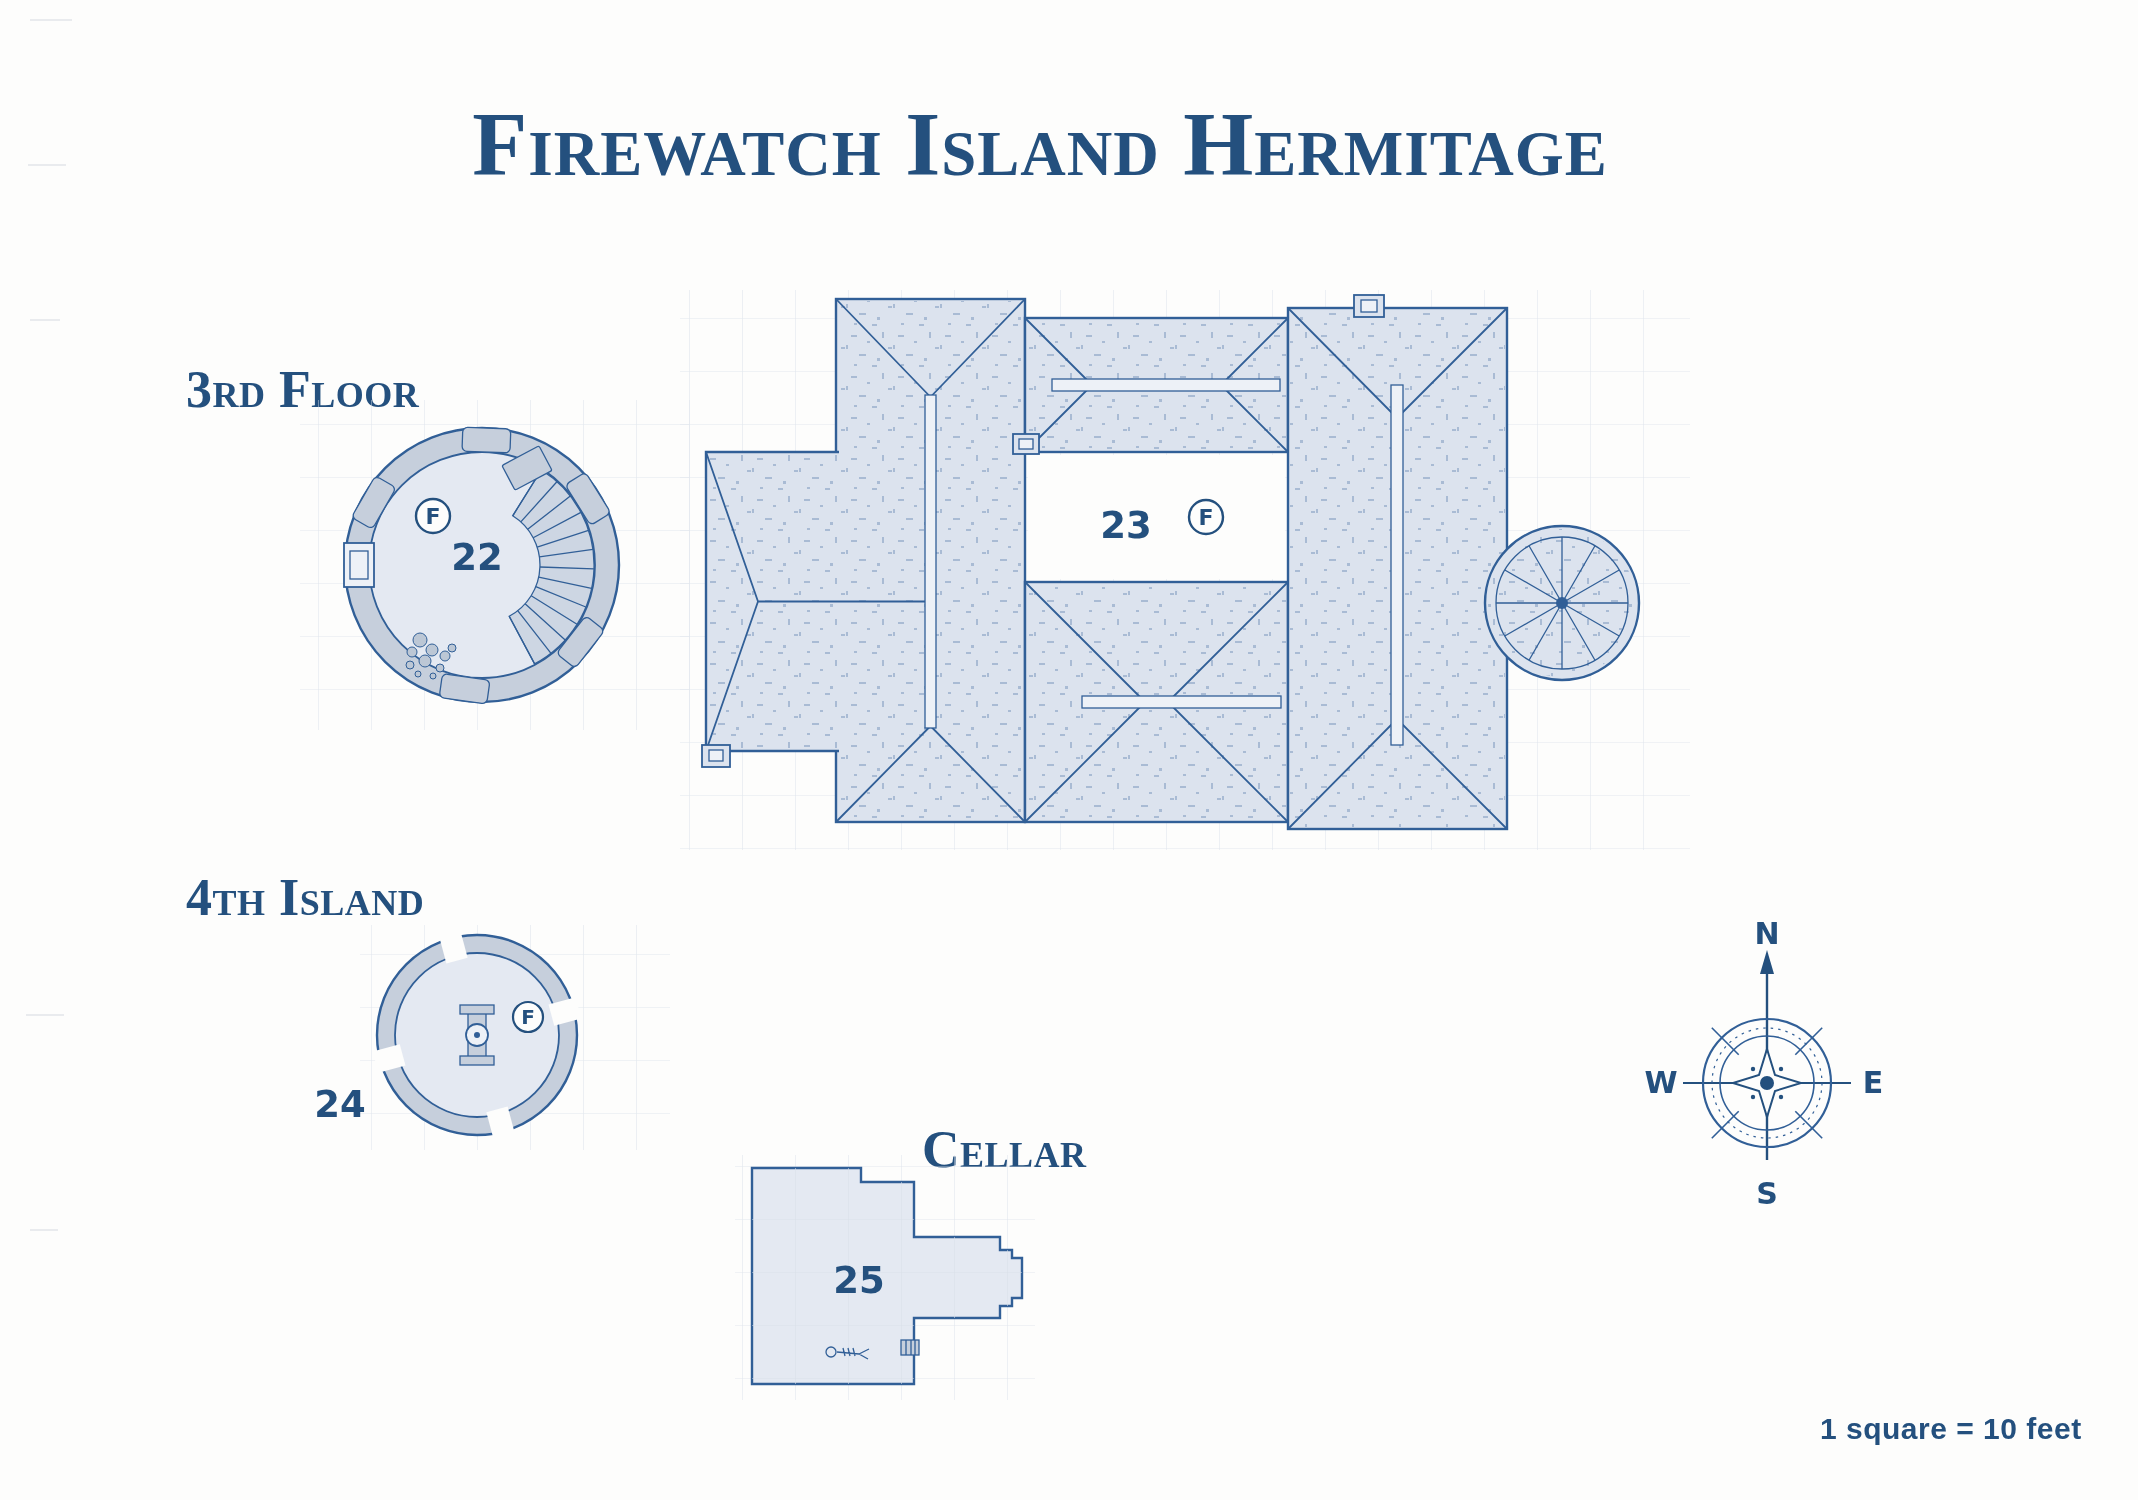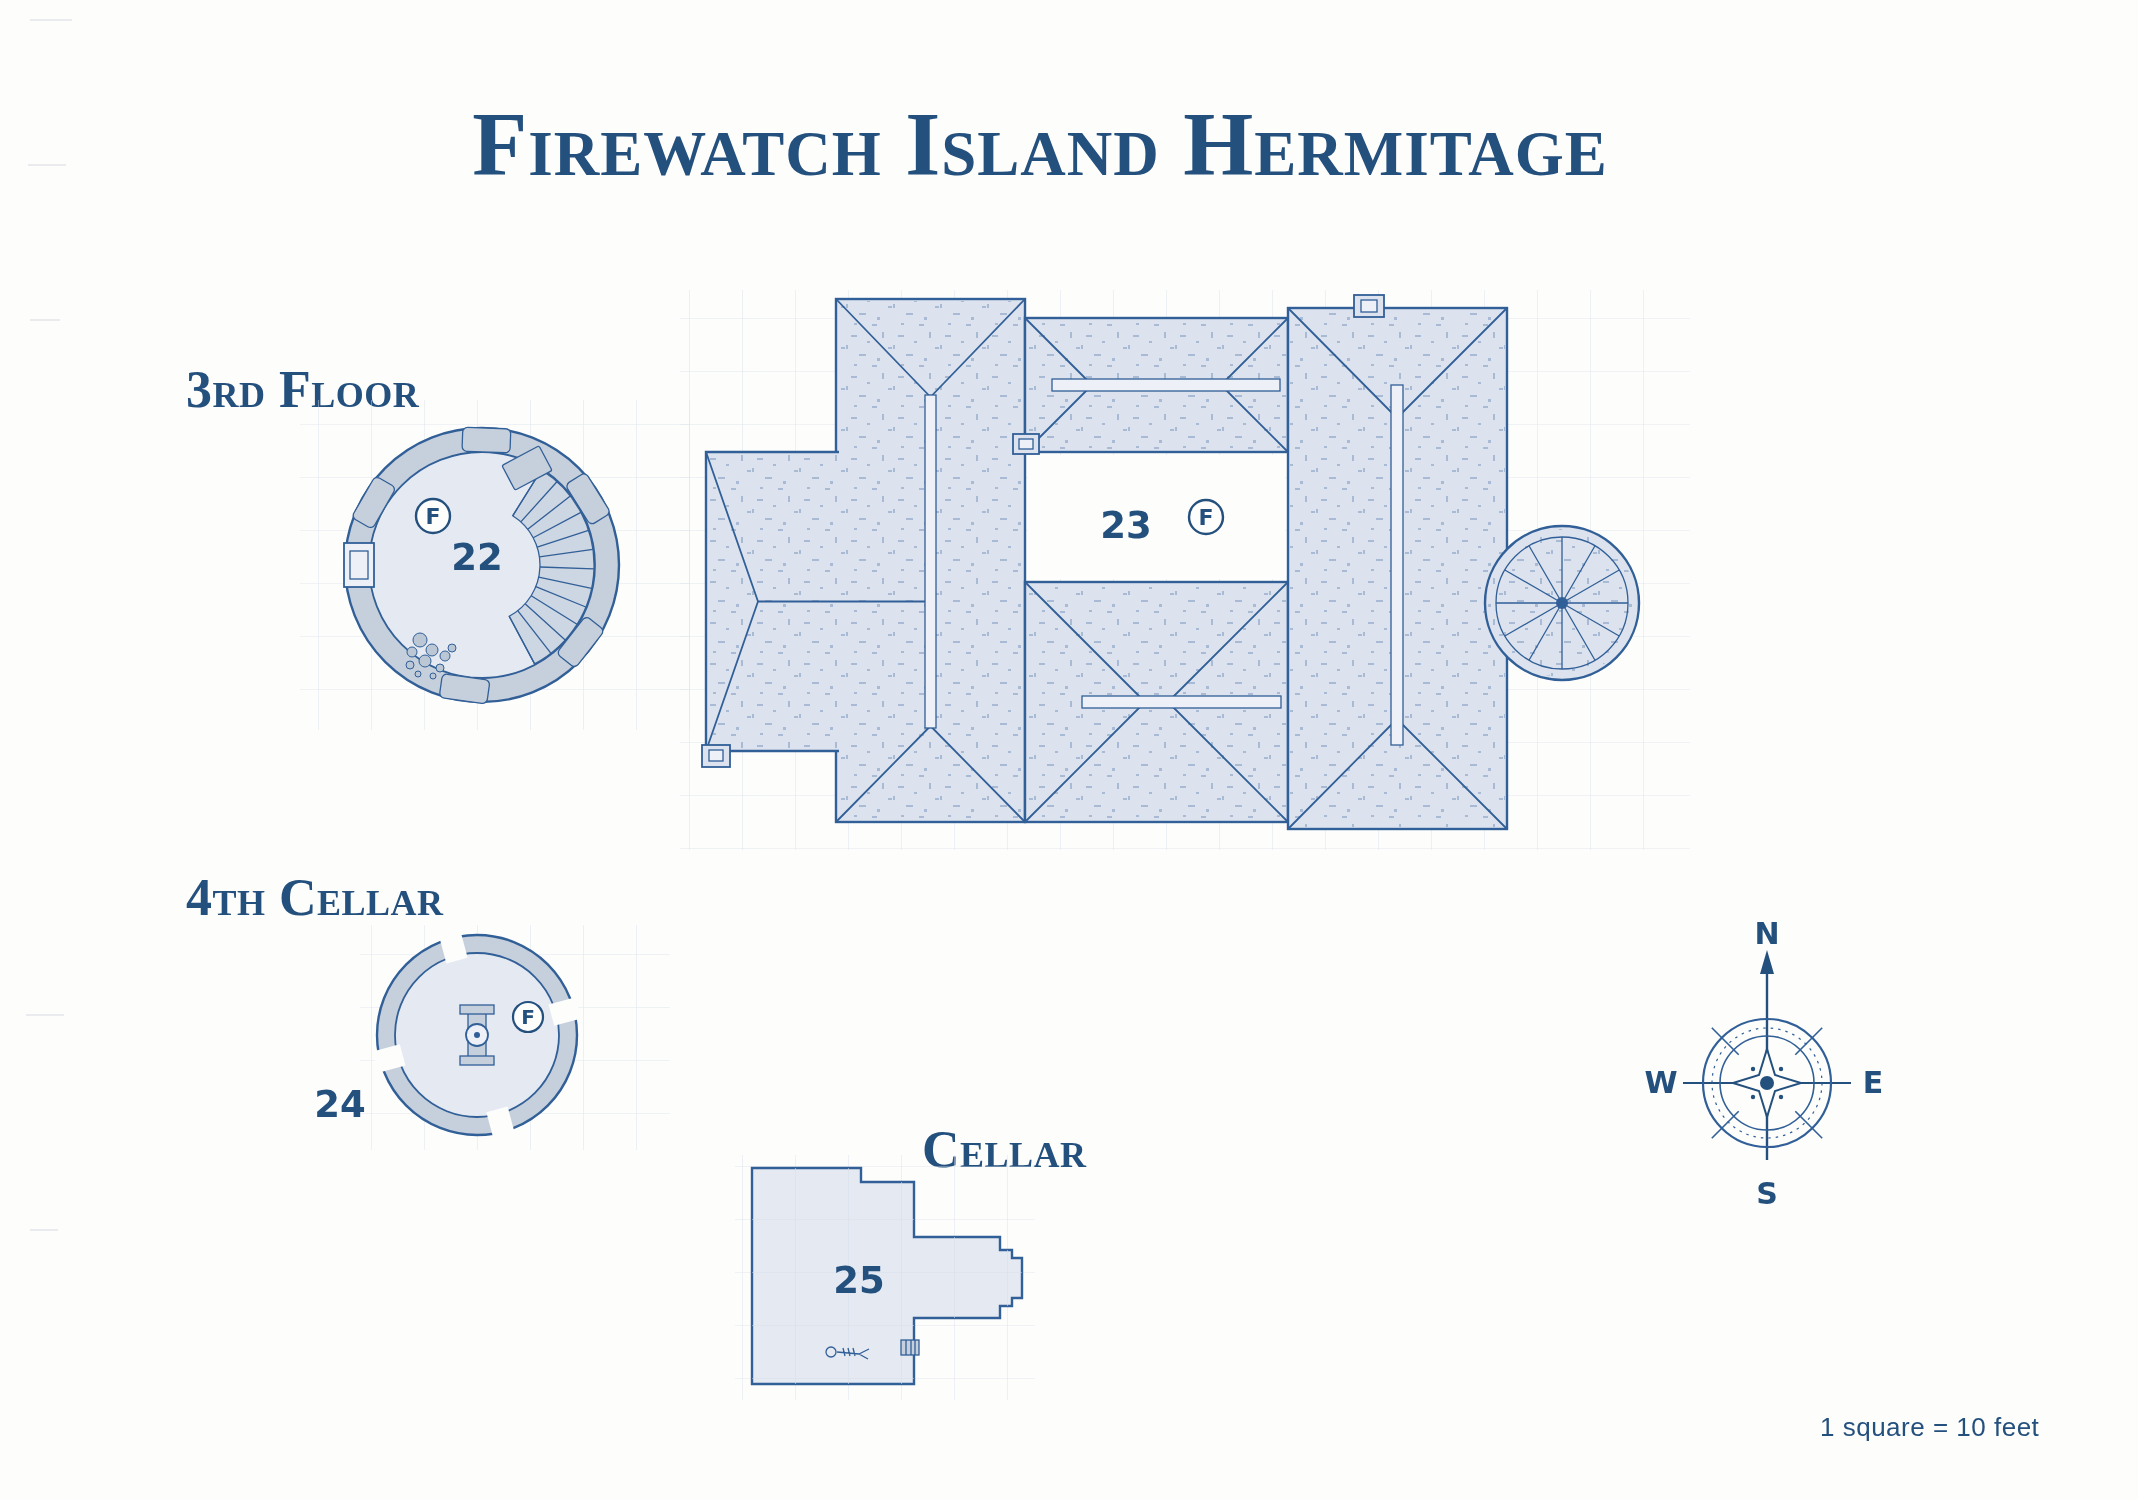--- a/index.html
+++ b/index.html
@@ -17,21 +17,21 @@
     overflow:hidden;font-family:"Liberation Sans",sans-serif;
   }
   .heading{
     position:absolute;color:var(--ink);
     font-family:"Liberation Serif",serif;font-weight:bold;
     font-variant:small-caps;line-height:1;white-space:nowrap;
   }
   .title{font-size:90px;letter-spacing:1px;}
   .floor-label{font-size:52px;letter-spacing:0.5px;}
   .scale-note{
-    position:absolute;color:var(--ink);font-weight:normal;font-size:26px;
+    position:absolute;color:var(--ink);font-weight:bold;font-size:30px;
     font-family:"Liberation Sans",sans-serif;letter-spacing:0.5px;white-space:nowrap;
   }
   svg{position:absolute;left:0;top:0;}
   .s2{stroke:var(--line);stroke-width:2.4;}
   .s1{stroke:var(--line);stroke-width:1.8;}
   .sthin{stroke:var(--line);stroke-width:1.3;}
   .nofill{fill:none;}
   .f-roof{fill:var(--roof);}
   .f-wall{fill:var(--wall);}
   .f-floor{fill:var(--floor);}
@@ -44,21 +44,21 @@
 </style>
 </head>
 <body>
 
 <div class="page">
 
   <div class="heading title" style="left:1040px;top:100px;transform:translateX(-50%);text-align:center;">Firewatch Island Hermitage</div>
 
   <div class="heading floor-label" style="left:186px;top:364px;">3rd Floor</div>
 
-  <div class="heading floor-label" style="left:186px;top:872px;">4th Cellar</div>
+  <div class="heading floor-label" style="left:186px;top:872px;">4th Island</div>
 
   <div class="heading floor-label" style="left:922px;top:1124px;">Cellar</div>
 
   <div class="scale-note" style="left:1820px;top:1412px;">1 square = 10 feet</div>
 
   <svg width="2138" height="1500" viewBox="0 0 2138 1500">
     <defs>
       <pattern id="grid" width="53" height="53" patternUnits="userSpaceOnUse">
         <path d="M53 0H0V53" fill="none" stroke="#d9e0e9" stroke-width="1.2"></path>
       </pattern>

